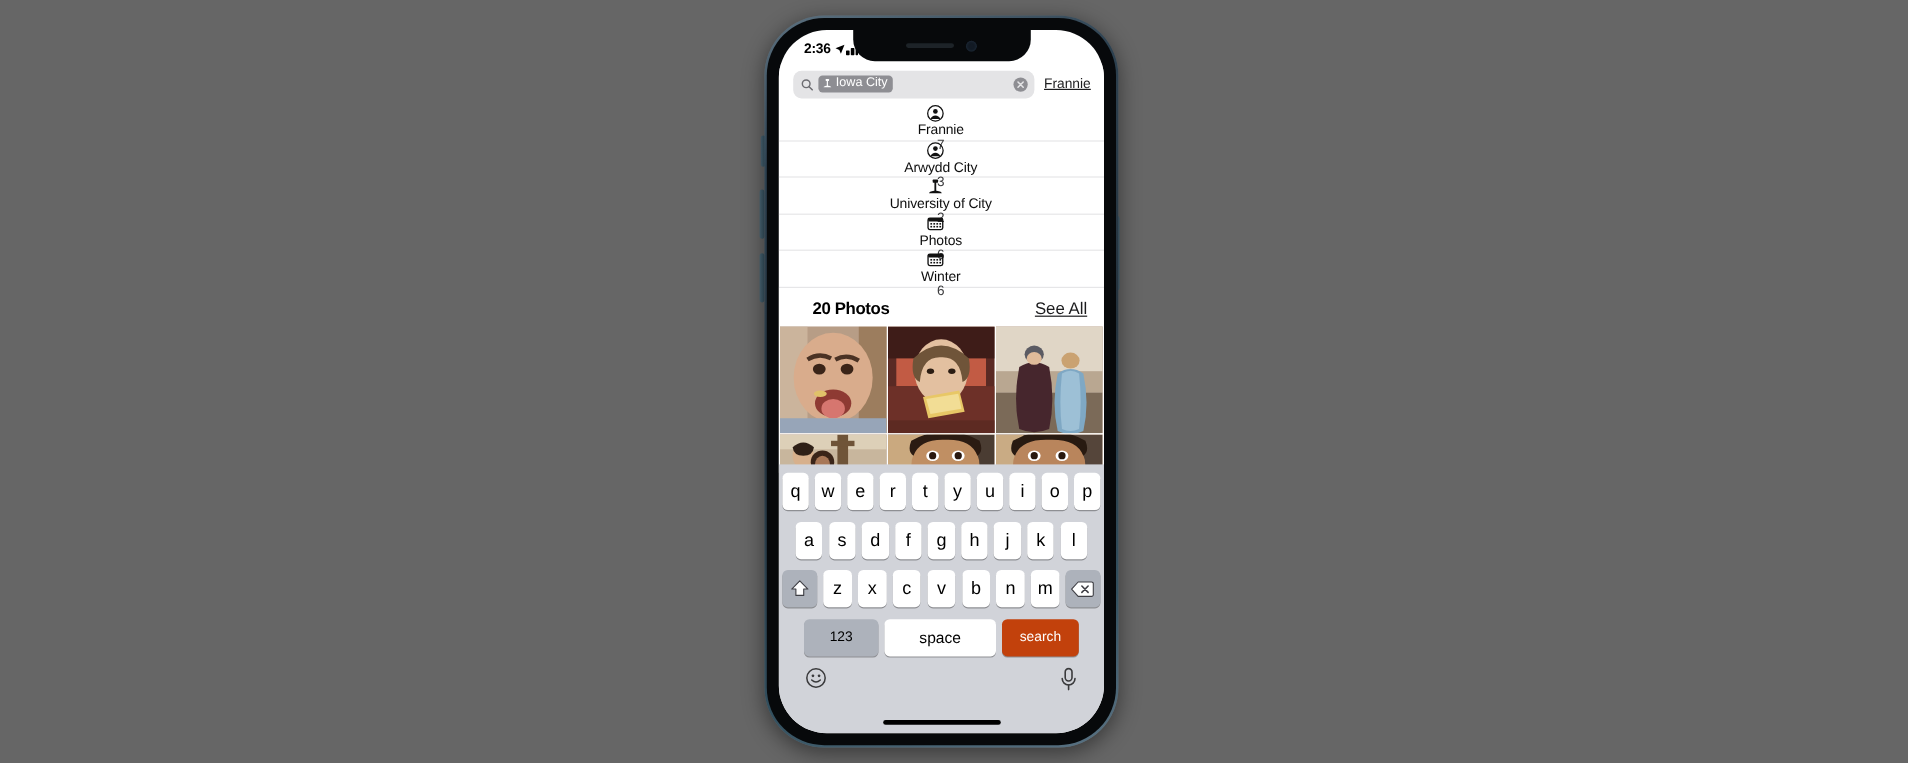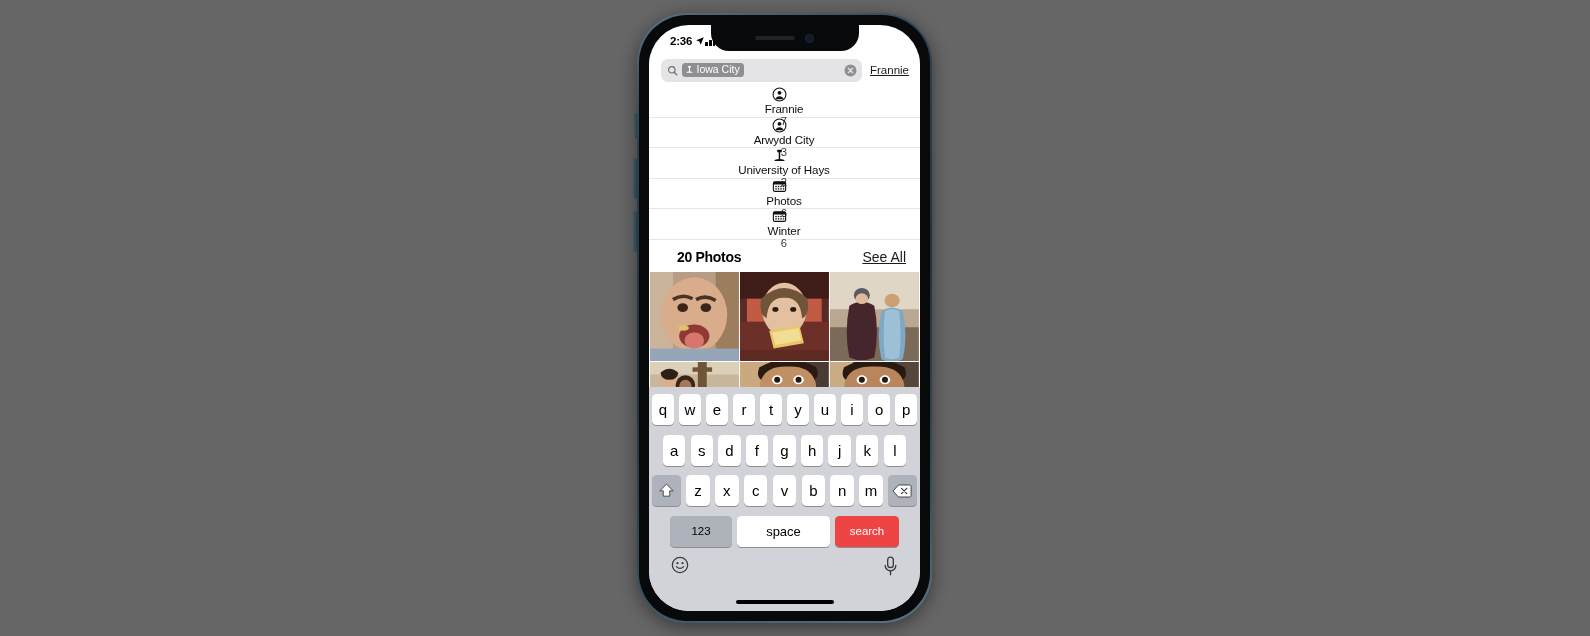--- a/index.html
+++ b/index.html
@@ -245,21 +245,21 @@
   .key.num {
     background: #adb2bb;
     flex: 0 0 62px;
     font-size: 11.5px;
   }
   .key.space {
     flex: 1 1 auto;
     font-size: 13px;
   }
   .key.search {
-    background: #ef4444;
+    background: #c2410c;
     color: #fff;
     flex: 0 0 64px;
     font-size: 11.5px;
   }
   .kb-bottom {
     flex: 1;
     display: flex; align-items: flex-start; justify-content: space-between;
     padding: 9px 22px 0 22px;
   }
   .kb-bottom svg { display: block; cursor: pointer; }
@@ -363,21 +363,21 @@
           </div>
 
           <div class="result-row">
             <span class="ricon">
               <svg width="15" height="15" viewBox="0 0 24 24">
                 <rect x="10.7" y="4.6" width="2.4" height="14" fill="#111"></rect>
                 <rect x="8.4" y="2.6" width="7.2" height="4.2" rx="0.8" fill="#111"></rect>
                 <path d="M3.6 20.9c0-2.3 3.8-3.5 8.4-3.5s8.4 1.2 8.4 3.5z" fill="#111"></path>
               </svg>
             </span>
-            <span class="rlabel">University of Hays</span>
+            <span class="rlabel">University of City</span>
             <span class="rcount">2</span>
           </div>
 
           <div class="result-row">
             <span class="ricon">
               <svg width="15" height="15" viewBox="0 0 24 24">
                 <rect x="2.2" y="4.4" width="19.6" height="15.4" rx="2.4" fill="none" stroke="#111" stroke-width="1.8"></rect>
                 <rect x="2.2" y="4.4" width="19.6" height="4.4" rx="2" fill="#111"></rect>
                 <g fill="#111">
                   <rect x="5.3" y="11" width="2.3" height="2.1"></rect>

